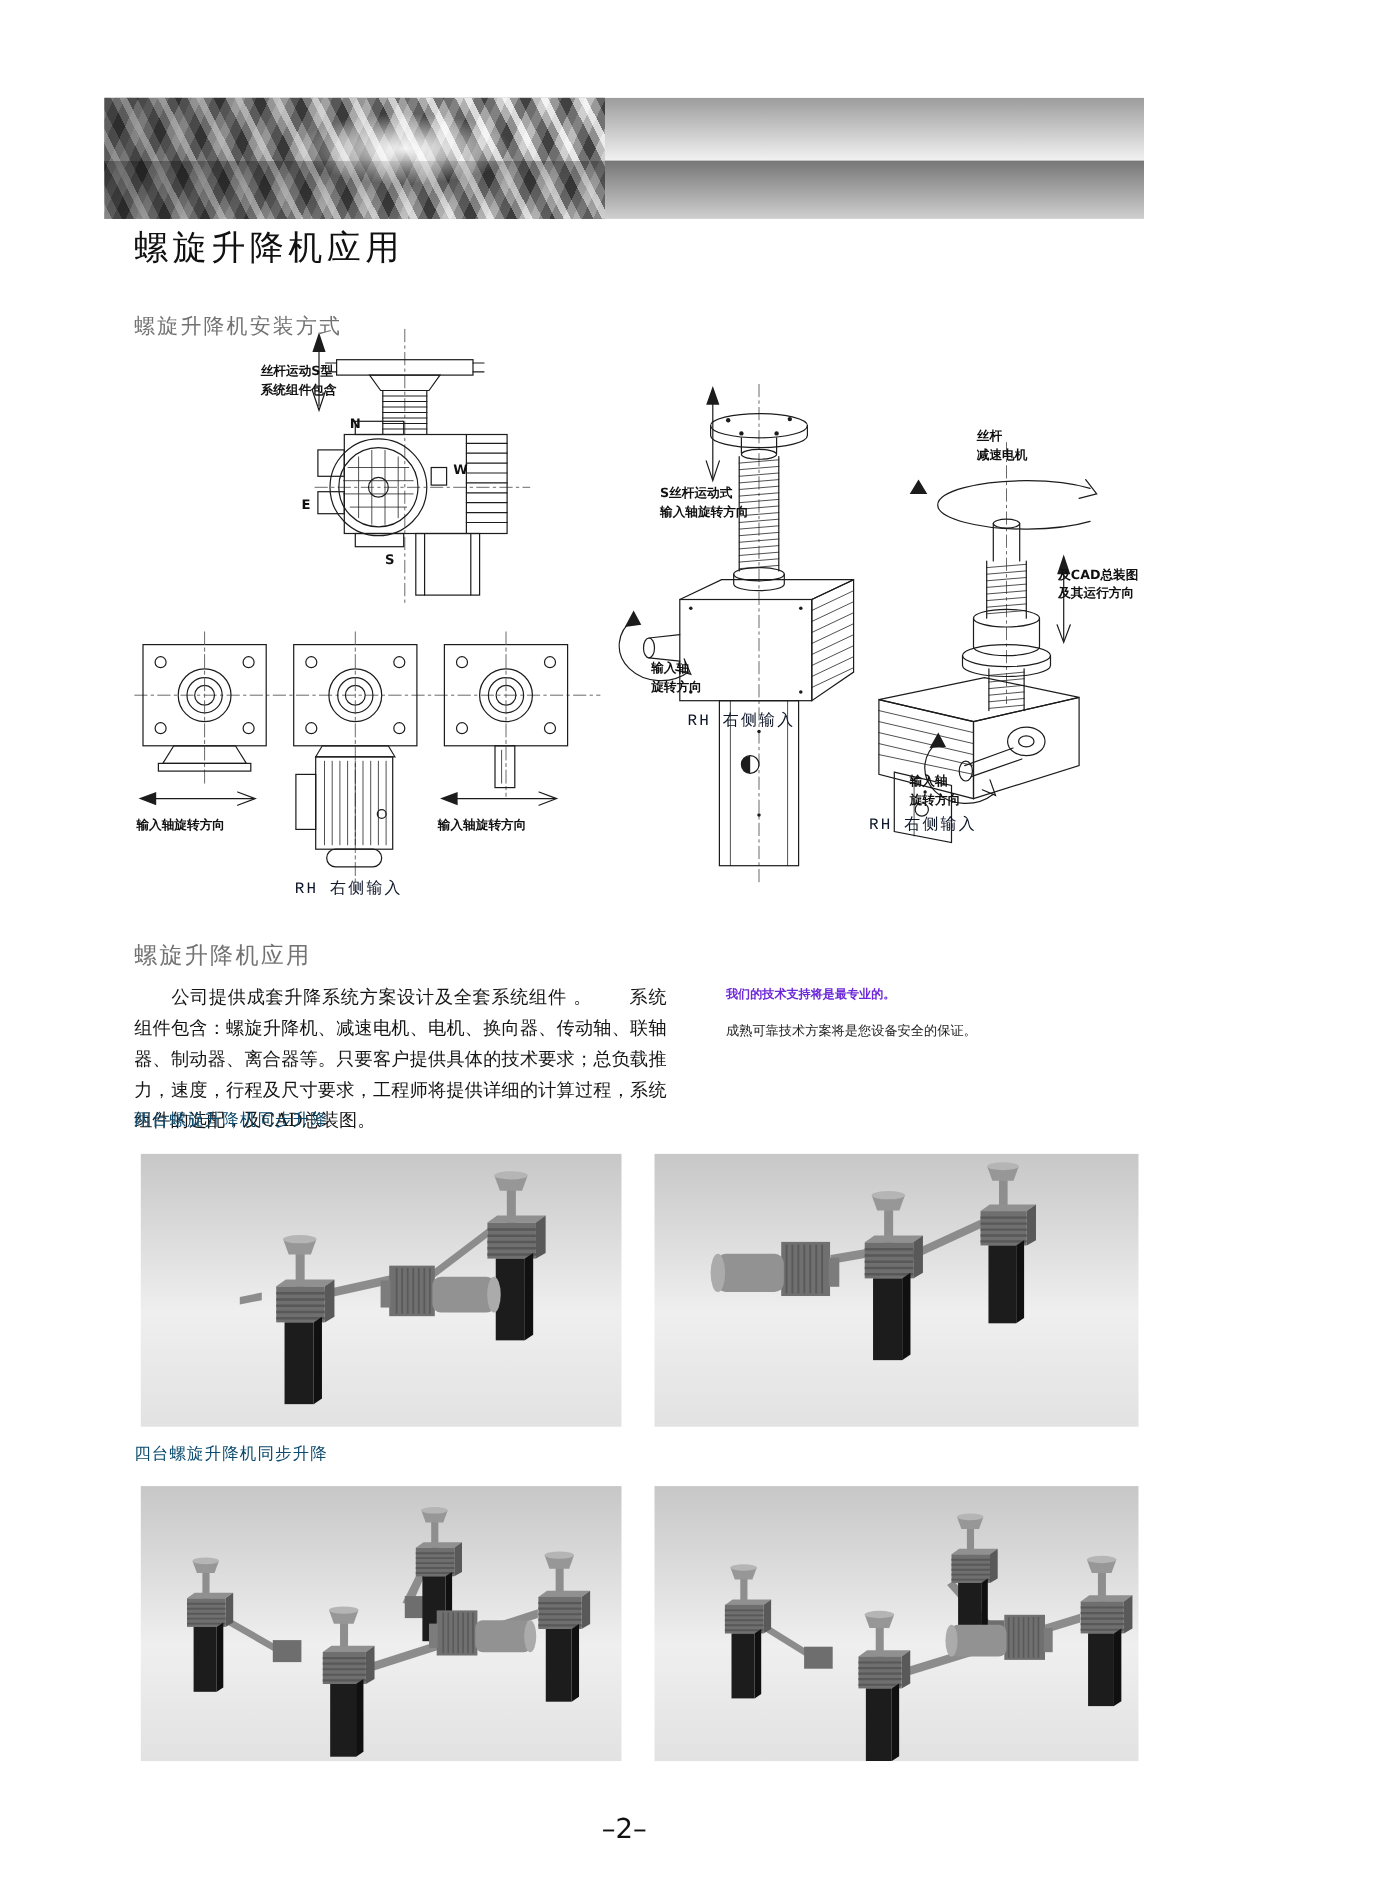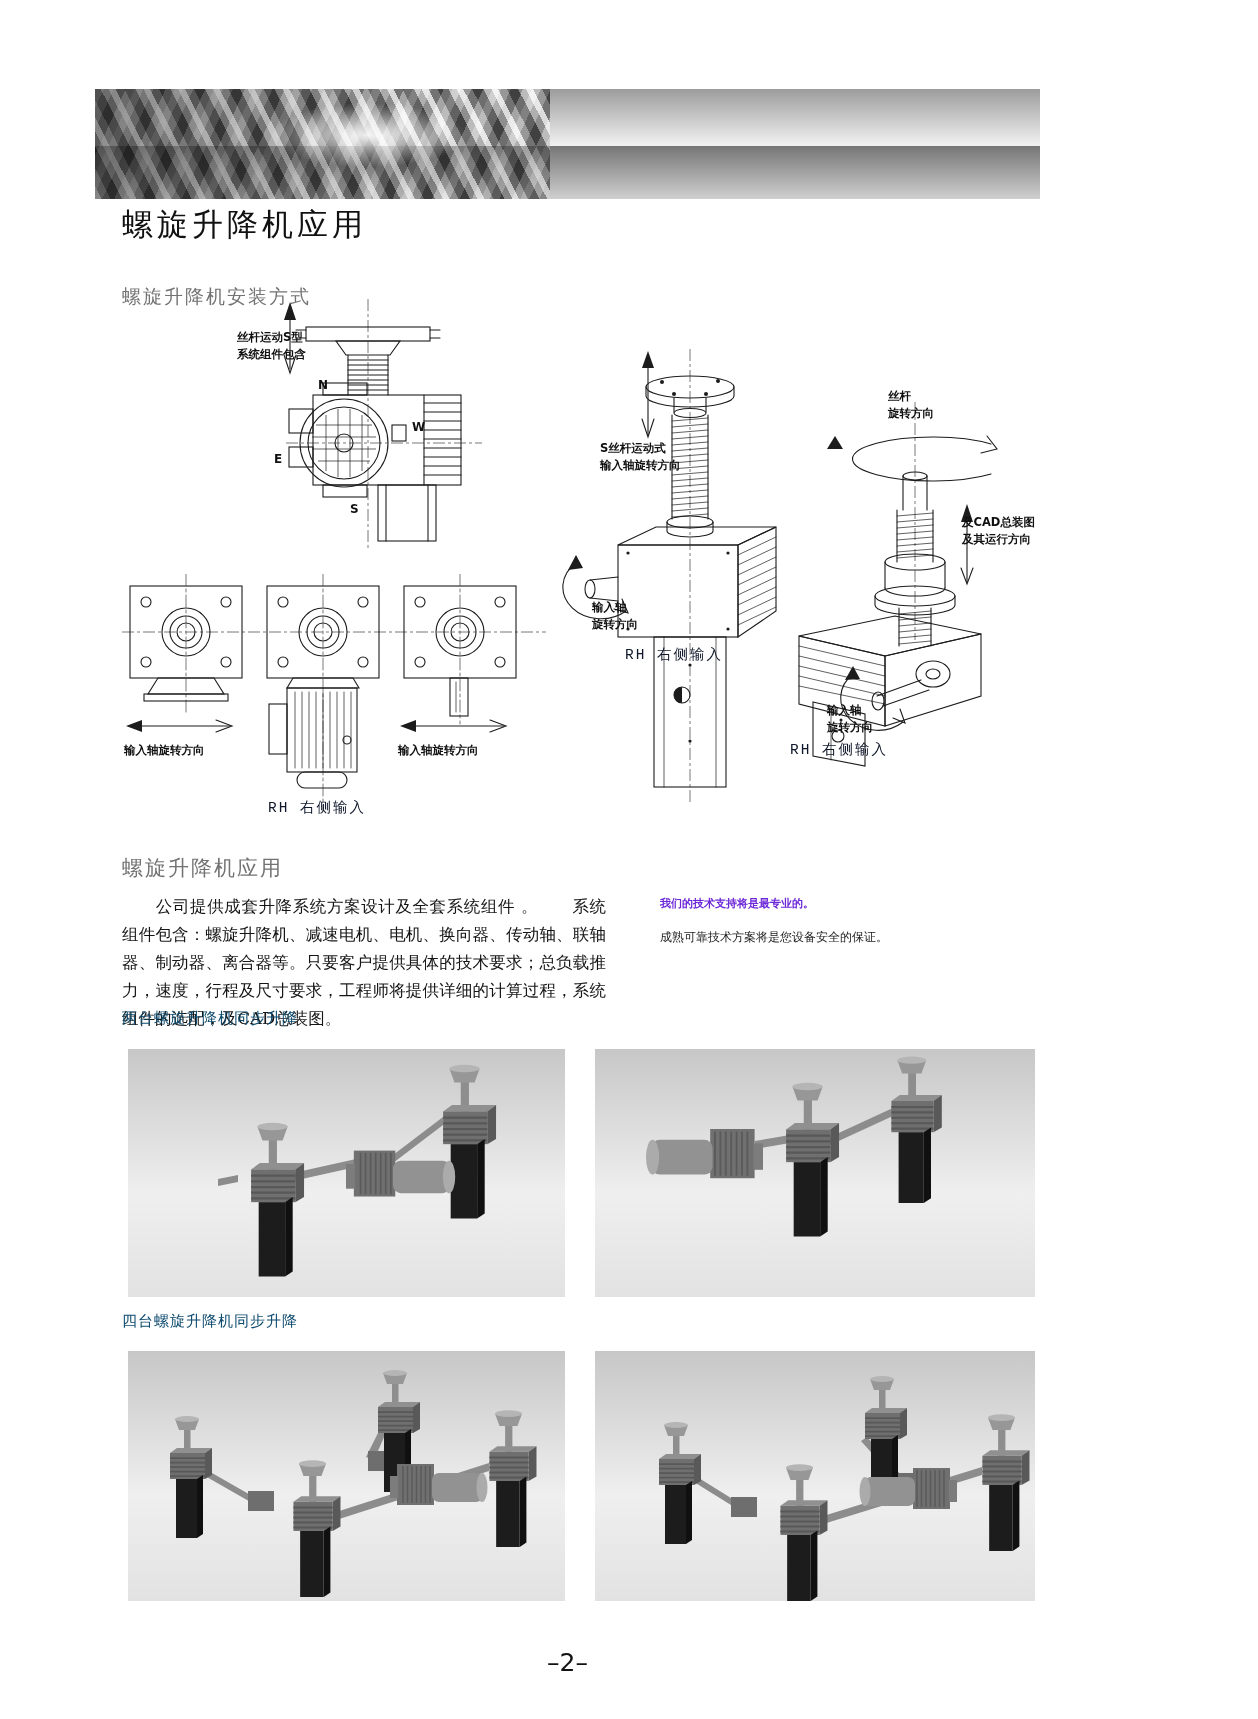--- a/index.html
+++ b/index.html
@@ -245,21 +245,21 @@
       <circle class="sol" cx="106" cy="376" r="1.5"></circle>
     </g>
     <polygon class="sol" points="100,92 92,105 108,105"></polygon>
     <polyline class="ln" points="252,92 262,105 246,109"></polyline>
     <polygon class="sol" points="232,160 226,178 238,178"></polygon>
     <polyline class="ln" points="226,224 232,240 238,224"></polyline>
     <polygon class="sol" points="118,322 110,336 125,335"></polygon>
     <polyline class="ln" points="158,374 170,379 165,365"></polyline>
   </svg>
   <div class="dlbl" style="left:888px;top:372px">丝杆
-旋转方向</div>
+减速电机</div>
   <div class="dlbl" style="left:962px;top:498px">及CAD总装图
 及其运行方向</div>
   <div class="dlbl" style="left:827px;top:686px">输入轴
 旋转方向</div>
   <div class="rh" style="left:790px;top:724px">RH 右侧输入</div>
 
   <div class="abs h2" style="left:122px;top:838px;font-size:21px">螺旋升降机应用</div>
   <div class="abs para">公司提供成套升降系统方案设计及全套系统组件 。　　系统组件包含：螺旋升降机、减速电机、电机、换向器、传动轴、联轴器、制动器、离合器等。只要客户提供具体的技术要求；总负载推力，速度，行程及尺寸要求，工程师将提供详细的计算过程，系统组件的选配，及CAD总装图。</div>
   <div class="abs support-b">我们的技术支持将是最专业的。</div>
   <div class="abs support-n">成熟可靠技术方案将是您设备安全的保证。</div>

